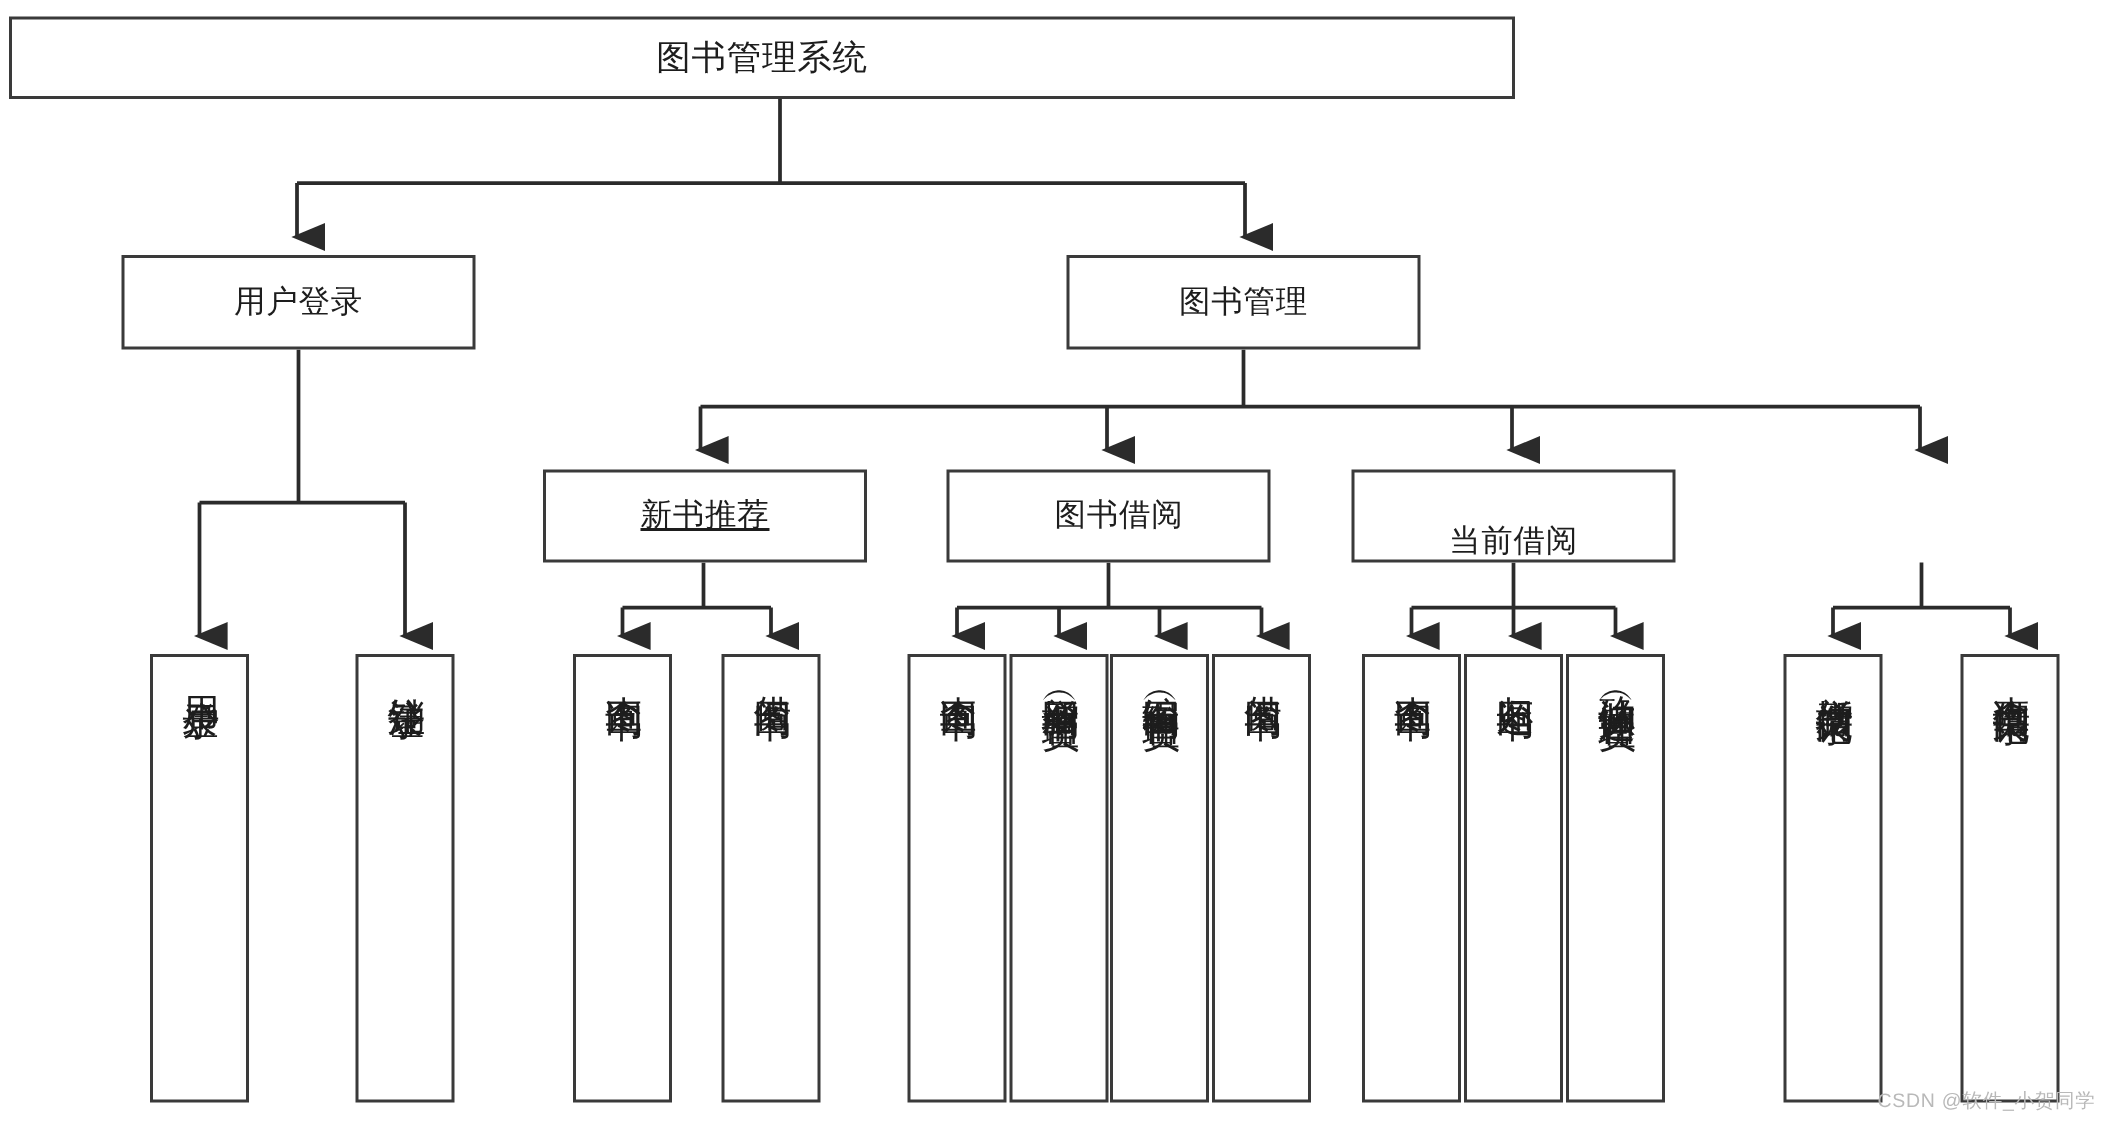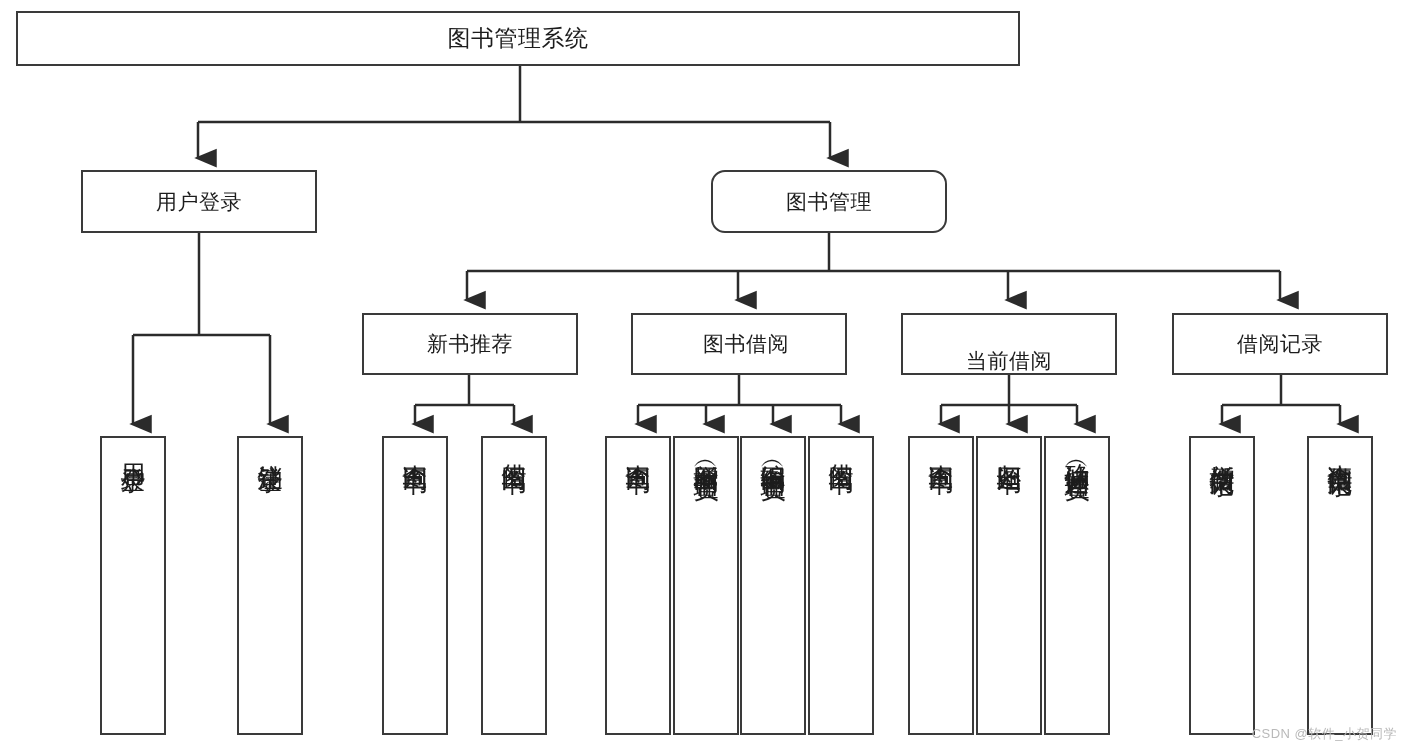--- a/index.html
+++ b/index.html
@@ -121,42 +121,39 @@
       <path d="M 1009 405 L 1009 424" marker-end="url(#arrow)"></path>
       <path d="M 1077 405 L 1077 424" marker-end="url(#arrow)"></path>
 
       <path d="M 1281 375 L 1281 405"></path>
       <path d="M 1222 405 L 1340 405"></path>
       <path d="M 1222 405 L 1222 424" marker-end="url(#arrow)"></path>
       <path d="M 1340 405 L 1340 424" marker-end="url(#arrow)"></path>
     </g>
   </svg>
 
-  <div class="node root" style="left:16px; top:11px; width:1004px; height:55px;justify-content:center;">
+  <div class="node root" style="left:6px; top:11px; width:1004px; height:55px;justify-content:center;">
     <span class="label">图书管理系统</span>
   </div>
 
   <div class="node branch" style="left:81px; top:170px; width:236px; height:63px;">
     <span class="label">用户登录</span>
   </div>
-  <div class="node branch" style="left:711px; top:170px; width:236px; height:63px;border-radius:14px;">
+  <div class="node branch" style="left:711px; top:170px; width:236px; height:63px;">
     <span class="label">图书管理</span>
   </div>
 
-  <div class="node branch" style="left:362px; top:313px; width:216px; height:62px;">
+  <div class="node branch" style="left:362px; top:313px; width:216px; height:62px;text-decoration:underline;">
     <span class="label">新书推荐</span>
   </div>
   <div class="node branch" style="left:631px; top:313px; width:216px; height:62px;padding-left:14px;">
     <span class="label">图书借阅</span>
   </div>
   <div class="node branch" style="left:901px; top:313px; width:216px; height:62px;align-items:flex-end;">
     <span class="label">当前借阅</span>
-  </div>
-  <div class="node branch" style="left:1172px; top:313px; width:216px; height:62px;">
-    <span class="label">借阅记录</span>
   </div>
 
   <div class="node leaf" style="left:100px; top:436px; width:66px; height:299px;">
     <span class="label">用户登录</span>
   </div>
   <div class="node leaf" style="left:237px; top:436px; width:66px; height:299px;">
     <span class="label">注销登录</span>
   </div>
 
   <div class="node leaf" style="left:382px; top:436px; width:66px; height:299px;">

